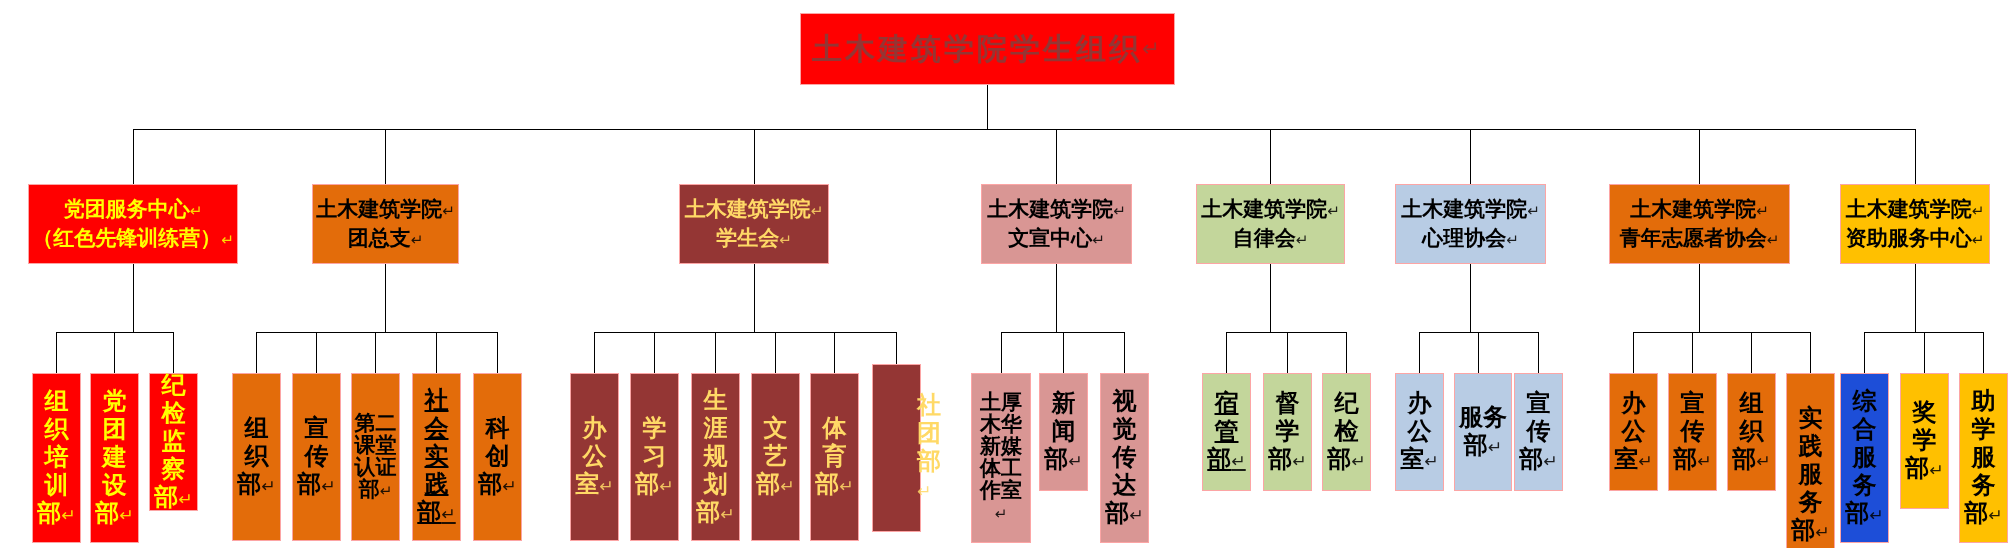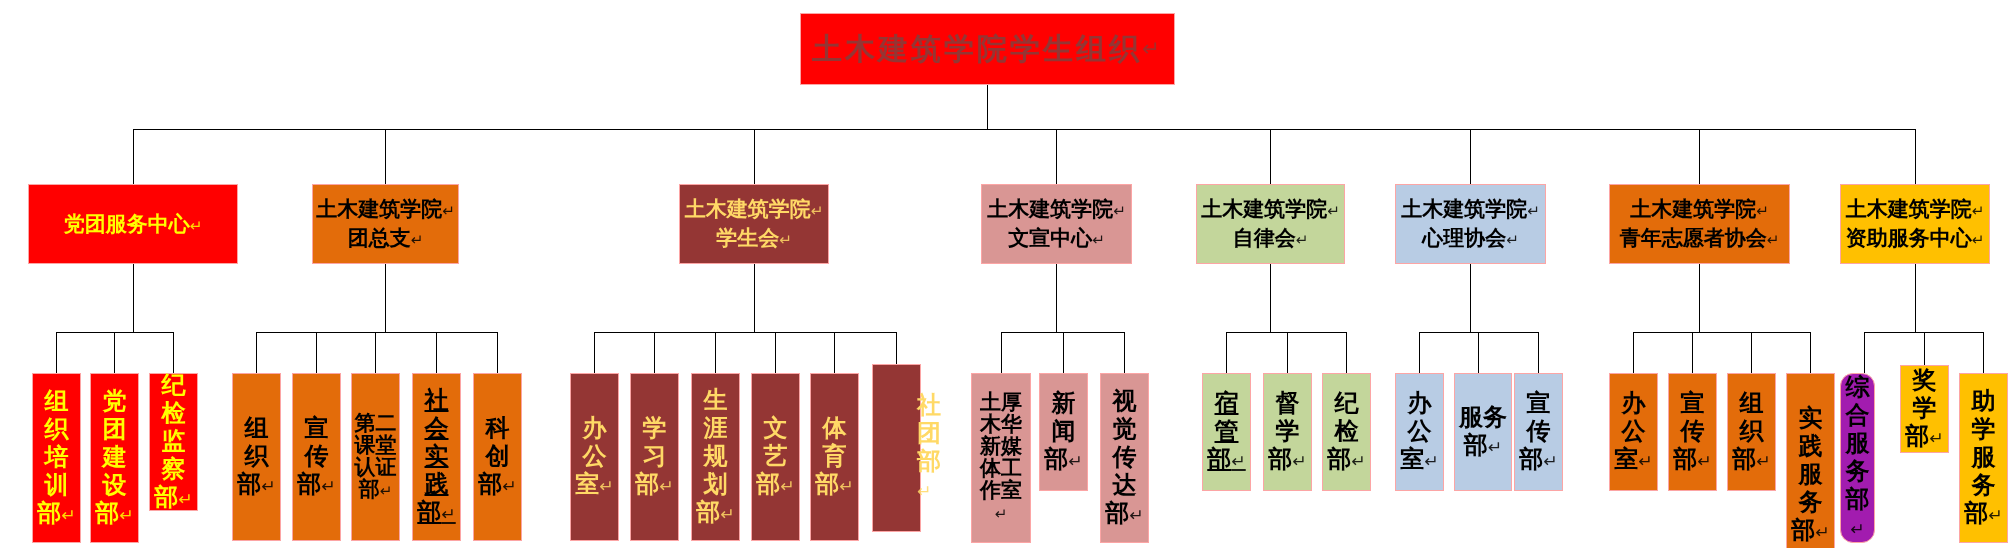--- a/index.html
+++ b/index.html
@@ -98,20 +98,21 @@
       <line x1="1924.5" y1="332" x2="1924.5" y2="373" stroke="#000000" stroke-width="1" shape-rendering="crispEdges"></line>
       <line x1="1983.5" y1="332" x2="1983.5" y2="373" stroke="#000000" stroke-width="1" shape-rendering="crispEdges"></line>
     </svg>
   <div class="box title-box" id="title-box" style="left: 800px; top: 13px; width: 375px; height: 72px; background: rgb(255, 0, 0); color: rgb(148, 54, 52);">
     <span>土木建筑学院学生组织</span>
       <span class="mark">↵</span>
   </div>
   <div id="groups-root">
       <div class="box header-box" style="left: 28px; top: 184px; width: 210px; height: 80px; background: rgb(255, 0, 0); color: rgb(255, 255, 0);">
         <div class="header-line"><span>党团服务中心</span><span class="mark">↵</span></div>
+        <div class="header-line"><span>（红色先锋训练营）</span><span class="mark">↵</span></div>
       </div>
       <div class="box child-box" style="left: 32px; top: 373px; width: 49px; height: 170px; background: rgb(255, 0, 0); color: rgb(255, 255, 0);">
         <span class="child-inner"><span>组织培训部</span><span class="mark">↵</span></span>
       </div>
       <div class="box child-box" style="left: 90px; top: 373px; width: 49px; height: 170px; background: rgb(255, 0, 0); color: rgb(255, 255, 0);">
         <span class="child-inner"><span>党团建设部</span><span class="mark">↵</span></span>
       </div>
       <div class="box child-box" style="left: 149px; top: 373px; width: 49px; height: 138px; background: rgb(255, 0, 0); color: rgb(255, 255, 0);">
         <span class="child-inner"><span>纪检监察部</span><span class="mark">↵</span></span>
       </div>
@@ -208,23 +209,23 @@
       <div class="box child-box" style="left: 1727px; top: 373px; width: 49px; height: 118px; background: rgb(227, 108, 10); color: rgb(0, 0, 0);">
         <span class="child-inner"><span>组织部</span><span class="mark">↵</span></span>
       </div>
       <div class="box child-box" style="left: 1786px; top: 373px; width: 49px; height: 204px; background: rgb(227, 108, 10); color: rgb(0, 0, 0);">
         <span class="child-inner"><span>实践服务部</span><span class="mark">↵</span></span>
       </div>
       <div class="box header-box" style="left: 1840px; top: 184px; width: 150px; height: 80px; background: rgb(255, 192, 0); color: rgb(0, 0, 0);">
         <div class="header-line"><span>土木建筑学院</span><span class="mark">↵</span></div>
         <div class="header-line"><span>资助服务中心</span><span class="mark">↵</span></div>
       </div>
-      <div class="box child-box" style="left: 1840px; top: 373px; width: 35px; height: 170px; background: #a21caf; color: rgb(0, 0, 0); border-radius: 13px;">
+      <div class="box child-box" style="left: 1840px; top: 373px; width: 49px; height: 170px; background: #1d4ed8; color: rgb(0, 0, 0);">
         <span class="child-inner"><span>综合服务部</span><span class="mark">↵</span></span>
       </div>
-      <div class="box child-box" style="left: 1900px; top: 365px; width: 49px; height: 88px; background: rgb(255, 192, 0); color: rgb(0, 0, 0);">
+      <div class="box child-box" style="left: 1900px; top: 373px; width: 49px; height: 136px; background: rgb(255, 192, 0); color: rgb(0, 0, 0);">
         <span class="child-inner"><span>奖学部</span><span class="mark">↵</span></span>
       </div>
       <div class="box child-box" style="left: 1959px; top: 373px; width: 49px; height: 170px; background: rgb(255, 192, 0); color: rgb(0, 0, 0);">
         <span class="child-inner"><span>助学服务部</span><span class="mark">↵</span></span>
       </div>
     </div>
 </div>
 
 </body></html>

